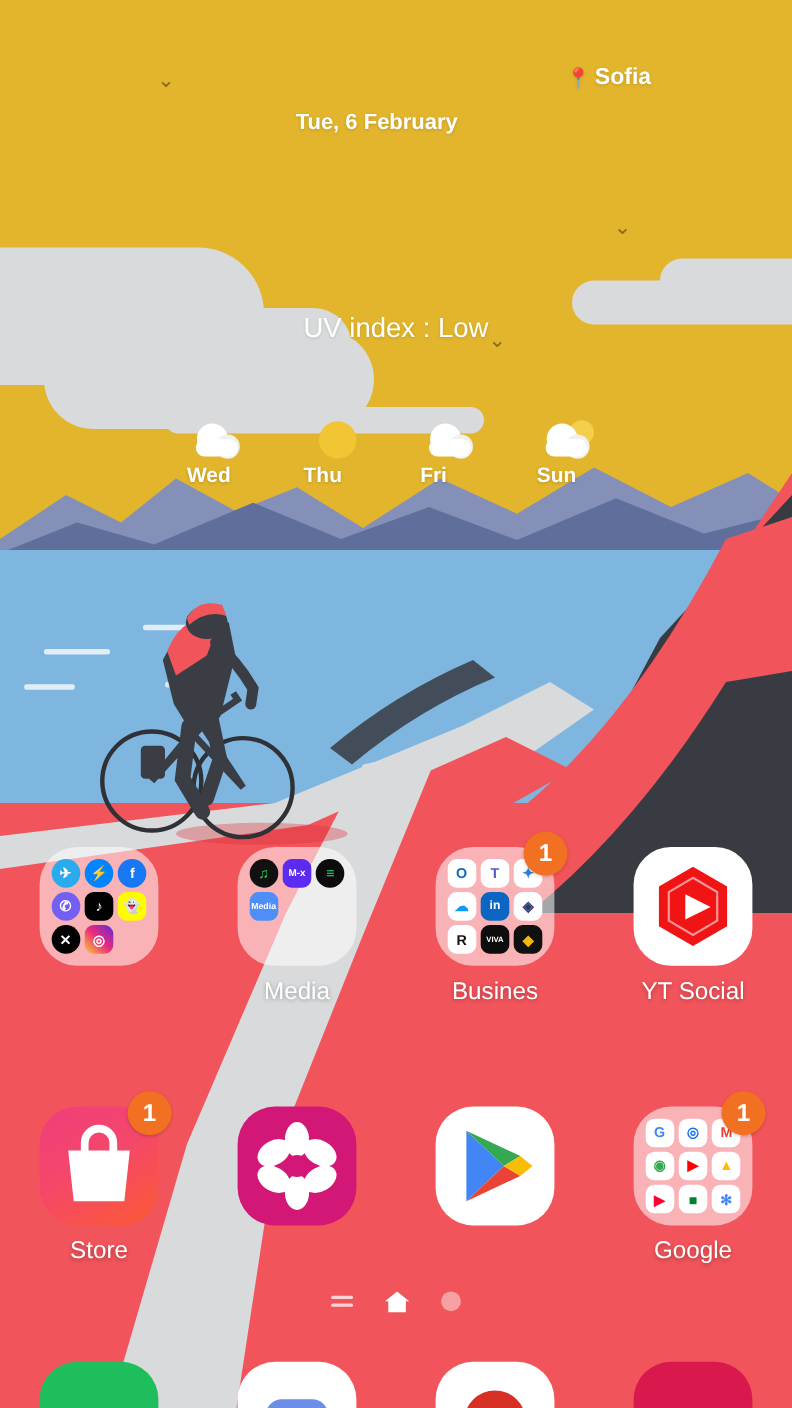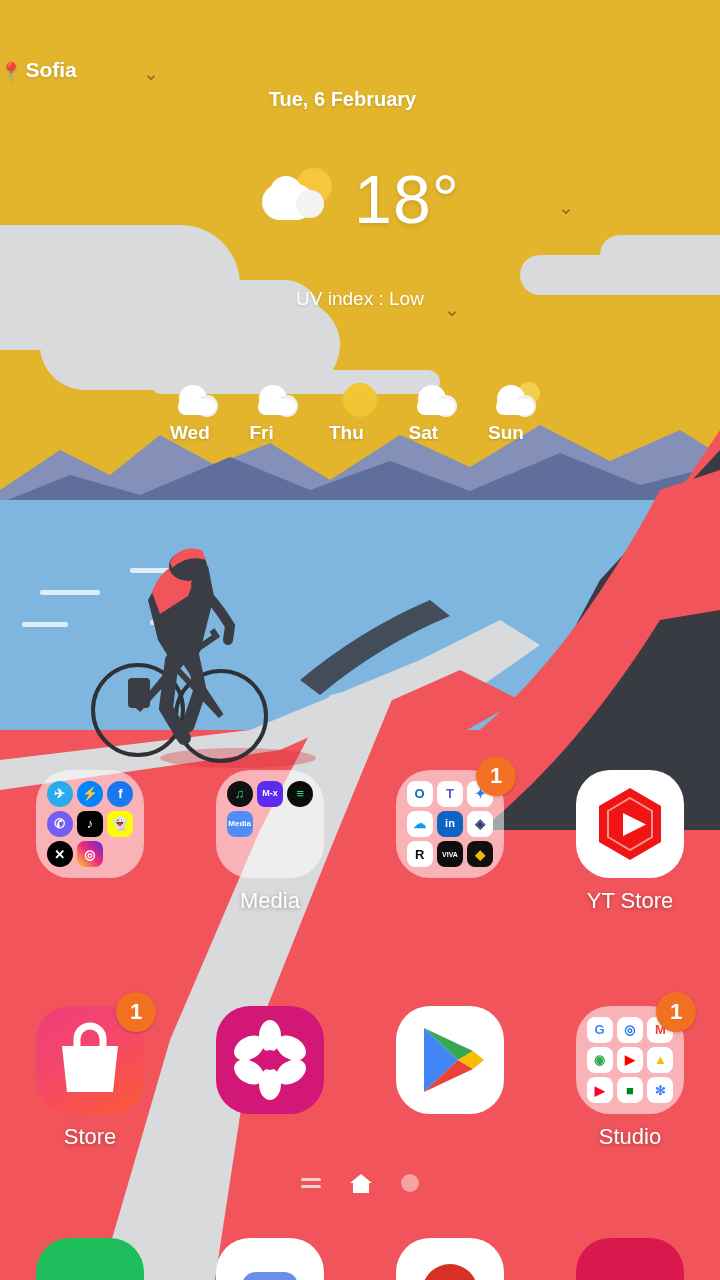--- a/index.html
+++ b/index.html
@@ -30,27 +30,27 @@
   }
   .mtn { position: absolute; }
 
   
   #weather {
     position: absolute; left: 0; top: 0; width: 720px; height: 470px;
     z-index: 5;
   }
   .w-loc {
     position: absolute; top: 58px; left: 0; width: 592px;
-    text-align: left; color: #ffffff;
+    text-align: right; color: #ffffff;
     font-size: 21px; font-weight: bold;
     text-shadow: 0 1px 3px rgba(0,0,0,.16);
   }
   .w-loc .pin { margin-right: 3px; font-size: 18px; vertical-align: -1px; }
   .w-date {
-    position: absolute; top: 88px; left: 0; width: 644px;
+    position: absolute; top: 100px; left: 0; width: 644px;
     text-align: center; color: #ffffff;
     font-size: 20px; font-weight: bold;
     text-shadow: 0 1px 3px rgba(0,0,0,.16);
     padding-left: 41px;
   }
   .w-main {
     position: absolute; top: 160px; left: 0; width: 720px;
     display: flex; align-items: center; justify-content: center; gap: 16px;
   }
   .w-temp {
@@ -69,21 +69,21 @@
   .ico-partly .c2 {
     position: absolute; left: 10px; top: 8px; width: 32px; height: 32px;
     background: #ffffff; border-radius: 50%;
   }
   .ico-partly .c3 {
     position: absolute; left: 36px; top: 22px; width: 28px; height: 28px;
     background: #f3f3f3; border-radius: 50%;
   }
   .w-detail {
     position: absolute; top: 283px; left: 0; width: 720px;
-    text-align: center; color: #ffffff; font-size: 19px; line-height: 31px;
+    text-align: center; color: #ffffff; font-size: 25px; line-height: 31px;
     text-shadow: 0 1px 3px rgba(0,0,0,.14);
   }
   .w-forecast {
     position: absolute; top: 380px; left: 170px; width: 380px;
     display: flex; justify-content: space-between;
   }
   .fc-item { width: 62px; text-align: left; }
   .fc-ico { position: relative; height: 40px; margin-bottom: 2px; }
   .fc-ico .fc-sun-full {
     position: absolute; left: 50%; top: 3px; margin-left: -17px;
@@ -256,64 +256,47 @@
       <rect x="40" y="138" width="22" height="30" rx="4" fill="#3a3d44"></rect>
     </svg>
   </div>
 
   <div id="weather">
     <div class="w-loc">
       <span class="pin">📍</span><span>Sofia</span>
     </div>
     <div class="w-date">Tue, 6 February</div>
 
-    <div class="w-main">
-      <div class="ico-partly">
-        <div class="sun"></div>
-          <div class="c1"></div>
-          <div class="c2"></div>
-          <div class="c3"></div>
-      </div>
-      <div class="w-temp">18°</div>
-    </div>
 
     <div class="w-detail">
       <div>UV index : Low</div>
     </div>
 
     <div class="w-forecast">
       <div class="fc-item">
         <div class="fc-ico">
             <div class="fc-cl-a"></div>
             <div class="fc-cl-b"></div>
             <div class="fc-cl-c"></div>
           </div>
         <div class="fc-label">Wed</div>
       </div>
       <div class="fc-item">
         <div class="fc-ico">
-            <div class="fc-cl-a"></div>
-            <div class="fc-cl-b"></div>
-            <div class="fc-cl-c"></div>
-          </div>
-        <div class="fc-label">Fri</div>
-      </div>
-      <div class="fc-item">
-        <div class="fc-ico">
             <div class="fc-sun-full"></div>
           </div>
         <div class="fc-label">Thu</div>
       </div>
       <div class="fc-item">
         <div class="fc-ico">
             <div class="fc-cl-a"></div>
             <div class="fc-cl-b"></div>
             <div class="fc-cl-c"></div>
           </div>
-        <div class="fc-label">Sat</div>
+        <div class="fc-label">Fri</div>
       </div>
       <div class="fc-item">
         <div class="fc-ico">
             <div class="fc-sunpeek"></div>
             <div class="fc-cl-a"></div>
             <div class="fc-cl-b"></div>
             <div class="fc-cl-c"></div>
           </div>
         <div class="fc-label">Sun</div>
       </div>
@@ -363,33 +346,34 @@
             <div class="mini" style="background:#ffffff; color:#5059c9;">T</div>
             <div class="mini" style="background:#ffffff; color:#2a7de1;">✦</div>
             <div class="mini" style="background:#ffffff; color:#0f9bf0;">☁</div>
             <div class="mini" style="background:#0a66c2; font-size:11px;">in</div>
             <div class="mini" style="background:#ffffff; color:#2d3b6e;">◈</div>
             <div class="mini" style="background:#ffffff; color:#101010;">R</div>
             <div class="mini" style="background:#0d0d0d; font-size:7px;">VIVA</div>
             <div class="mini" style="background:#101010; color:#f0b90b;">◆</div>
           </div>
         </div>
+        <div class="app-label">Busines</div>
       </div>
 
       <div class="cell">
         <div class="icon-wrap">
           <div class="squircle" style="background:#ffffff;">
             <svg width="108" height="108" viewBox="0 0 108 108">
               <polygon points="54,18 85,36 85,72 54,90 23,72 23,36" fill="#f01414"></polygon>
               <polygon points="54,28 76,41 76,67 54,80 32,67 32,41" fill="none" stroke="#ffffff" stroke-width="2" opacity=".55"></polygon>
               <polygon points="47,43 70,54.5 47,66" fill="#ffffff"></polygon>
             </svg>
           </div>
         </div>
-        <div class="app-label">YT Store</div>
+        <div class="app-label">YT Social</div>
       </div>
     </div>
 
     <div class="grid-row" style="margin-top:92px;">
 
       <div class="cell">
         <div class="icon-wrap">
           <div class="badge">1</div>
           <div class="squircle" style="background:linear-gradient(150deg,#ef3e7c 0%,#f4476a 45%,#fb5a33 100%);">
             <svg width="108" height="108" viewBox="0 0 108 108">
@@ -440,21 +424,21 @@
             <div class="mini" style="background:#ffffff; color:#1a73e8;">◎</div>
             <div class="mini" style="background:#ffffff; color:#ea4335;">M</div>
             <div class="mini" style="background:#ffffff; color:#34a853;">◉</div>
             <div class="mini" style="background:#ffffff; color:#ff0000;">▶</div>
             <div class="mini" style="background:#ffffff; color:#fbbc04;">▲</div>
             <div class="mini" style="background:#ffffff; color:#ff0033;">▶</div>
             <div class="mini" style="background:#ffffff; color:#00832d;">■</div>
             <div class="mini" style="background:#ffffff; color:#4285f4;">✻</div>
           </div>
         </div>
-        <div class="app-label">Studio</div>
+        <div class="app-label">Google</div>
       </div>
     </div>
   </div>
 
   <div id="pager">
     <div class="pg-lines">
         <i></i>
         <i></i>
       </div>
     <svg width="24" height="22" viewBox="0 0 24 22">

